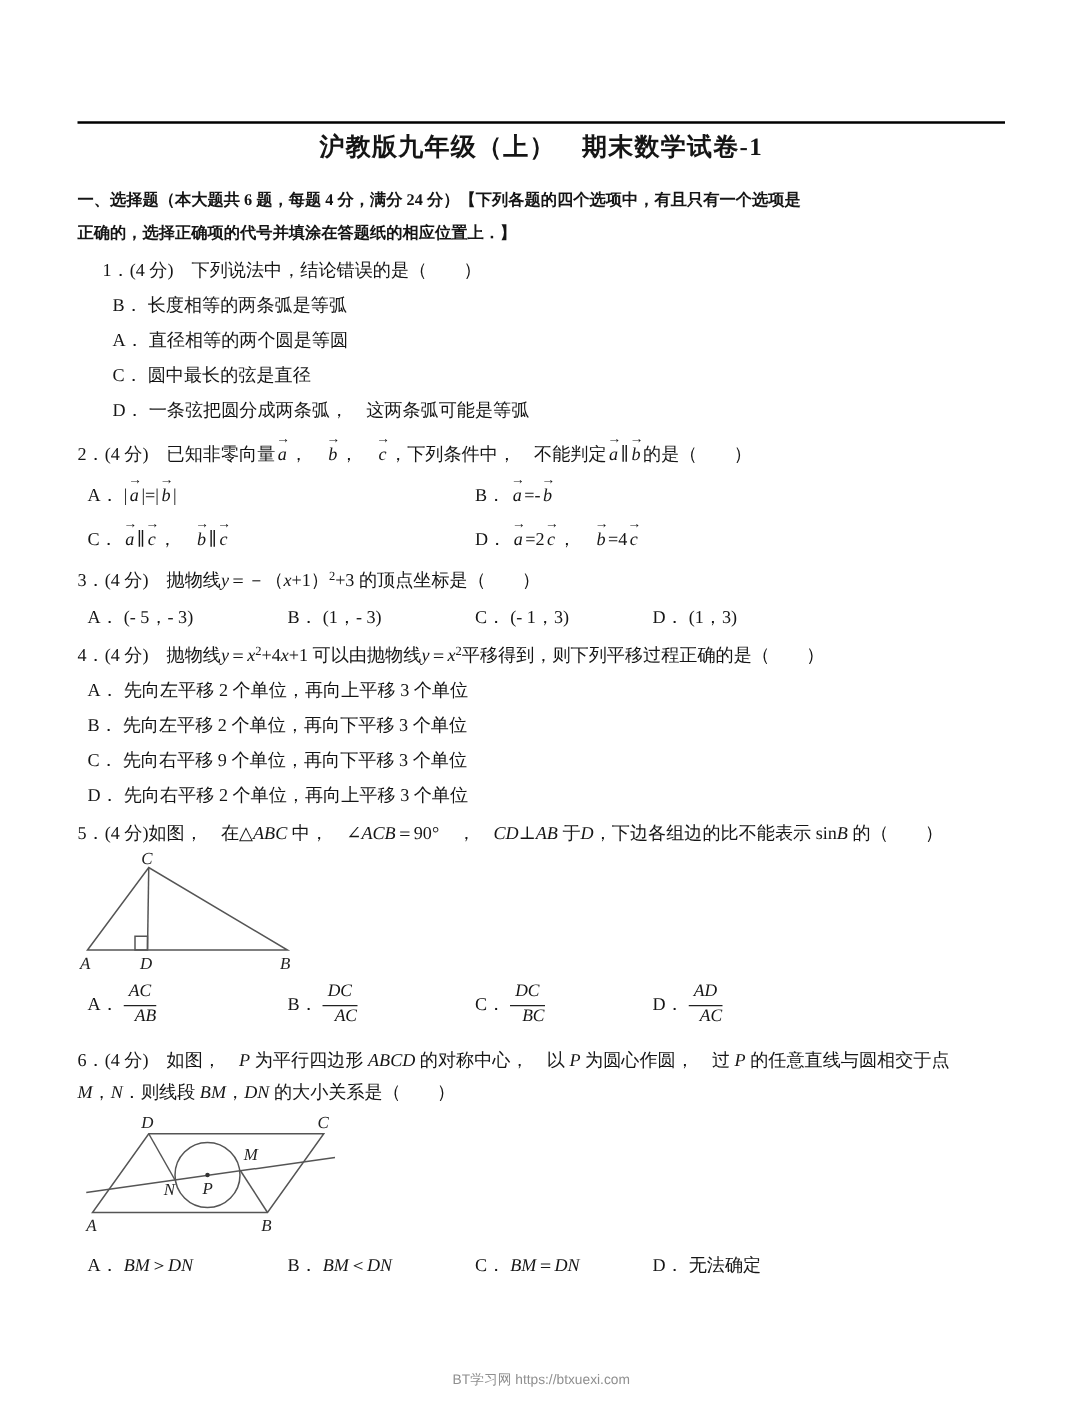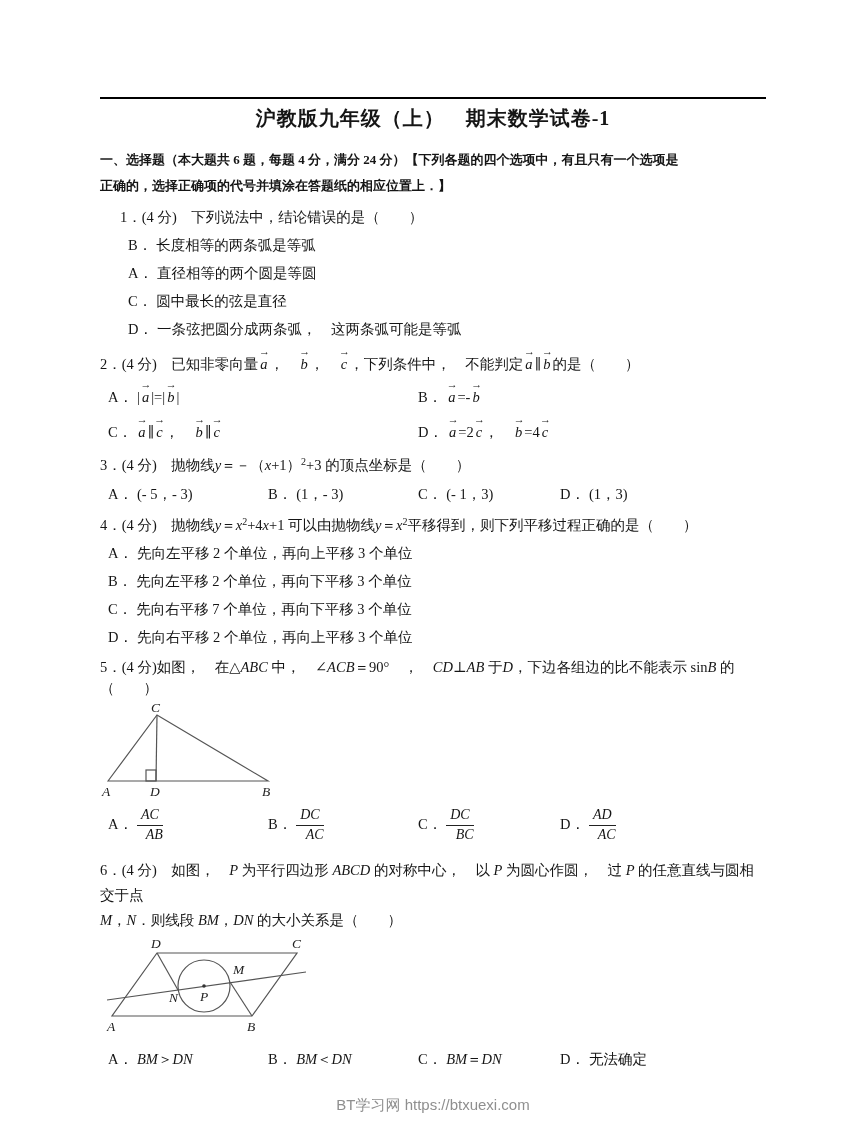--- a/index.html
+++ b/index.html
@@ -5,21 +5,21 @@
   html, body { margin:0; padding:0; background:#ffffff; }
   .page {
     position:relative;
     width:866px; height:1122px;
     margin:0 auto;
     background:#ffffff;
     font-family:"Liberation Serif","DejaVu Serif",serif;
     color:#151515;
     overflow:hidden;
   }
-  .content { padding:0 100px; }
+  .content { padding:0 62px; }
   .top-rule { margin-top:97px; border-top:2px solid #000; height:0; }
   .title {
     margin:6px 0 0; text-align:center;
     font-size:20px; font-weight:bold; letter-spacing:1px;
     line-height:26px;
   }
   .section-heading {
     margin:16px 0 0; font-weight:bold; font-size:13px; line-height:26px;
     text-align:justify;
   }
@@ -50,21 +50,21 @@
   .figure { margin:0; }
   .fig-triangle { margin:2px 0 0 0; }
   .fig-para { margin:3px 0 0 0; }
   .figure svg { display:block; overflow:visible; }
   .fig-line { stroke:#555; stroke-width:1.2; fill:none; }
   .fig-label { font-size:13.5px; font-style:italic; fill:#222;
     font-family:"Liberation Serif","DejaVu Serif",serif; }
   .footer {
     position:absolute; left:0; right:0; top:1096px; text-align:center;
     font-family:"Liberation Sans","DejaVu Sans",sans-serif;
-    font-size:15px; color:#8f8f8f;
+    font-size:11px; color:#8f8f8f;
   }
 </style>
 </head>
 <body>
 
 <div class="page">
   <div class="content">
 
     <div class="top-rule"></div>
 
@@ -100,21 +100,21 @@
         <p class="opt"><span class="opt-label">C．</span><span>(- 1，3)</span></p>
         <p class="opt"><span class="opt-label">D．</span><span>(1，3)</span></p>
       </div>
     </div>
 
     <div class="question q4">
       <p class="stem">4．(4 分)　抛物线<span class="it">y</span>＝<span class="it">x</span><sup>2</sup>+4<span class="it">x</span>+1 可以由抛物线<span class="it">y</span>＝<span class="it">x</span><sup>2</sup>平移得到，则下列平移过程正确的是（　　）</p>
       <div class="opts-list">
         <p class="opt"><span class="opt-label">A．</span><span>先向左平移 2 个单位，再向上平移 3 个单位</span></p>
         <p class="opt"><span class="opt-label">B．</span><span>先向左平移 2 个单位，再向下平移 3 个单位</span></p>
-        <p class="opt"><span class="opt-label">C．</span><span>先向右平移 7 个单位，再向下平移 3 个单位</span></p>
+        <p class="opt"><span class="opt-label">C．</span><span>先向右平移 9 个单位，再向下平移 3 个单位</span></p>
         <p class="opt"><span class="opt-label">D．</span><span>先向右平移 2 个单位，再向上平移 3 个单位</span></p>
       </div>
     </div>
 
     <div class="question q5">
       <p class="stem">5．(4 分)如图，　在△<span class="it">ABC</span> 中，　∠<span class="it">ACB</span>＝90°　，　<span class="it">CD</span>⊥<span class="it">AB</span> 于<span class="it">D</span>，下边各组边的比不能表示 sin<span class="it">B</span> 的（　　）</p>
       <div class="figure fig-triangle">
         <svg width="200" height="100" viewBox="0 0 200 100">
           <polygon class="fig-line" points="8,80 57,14 168,80"></polygon>
           <line class="fig-line" x1="57" y1="14" x2="56" y2="80"></line>

